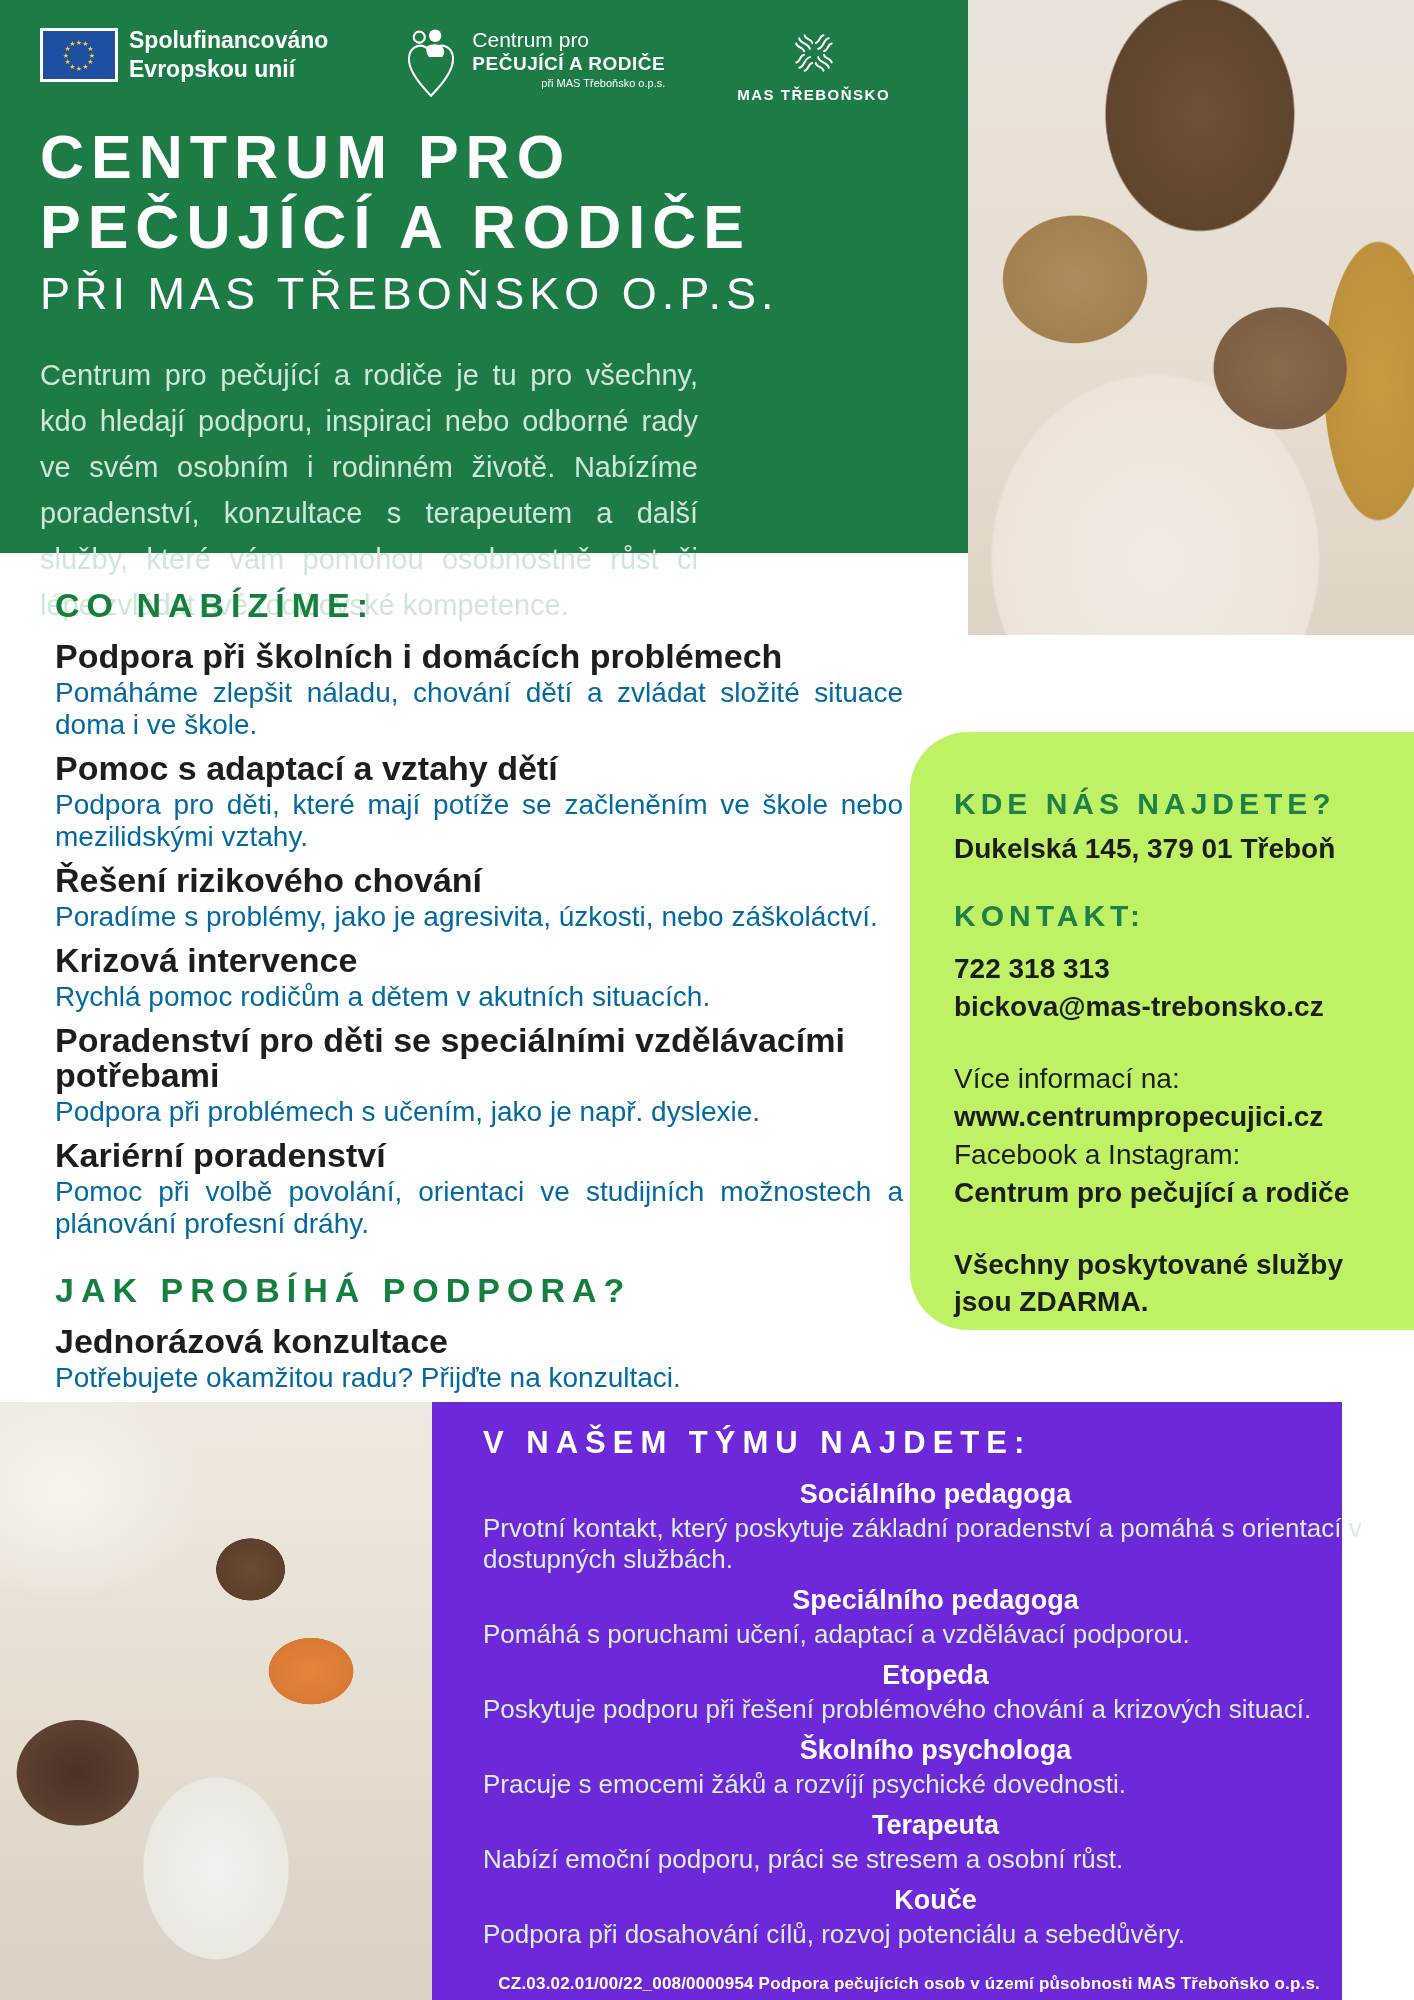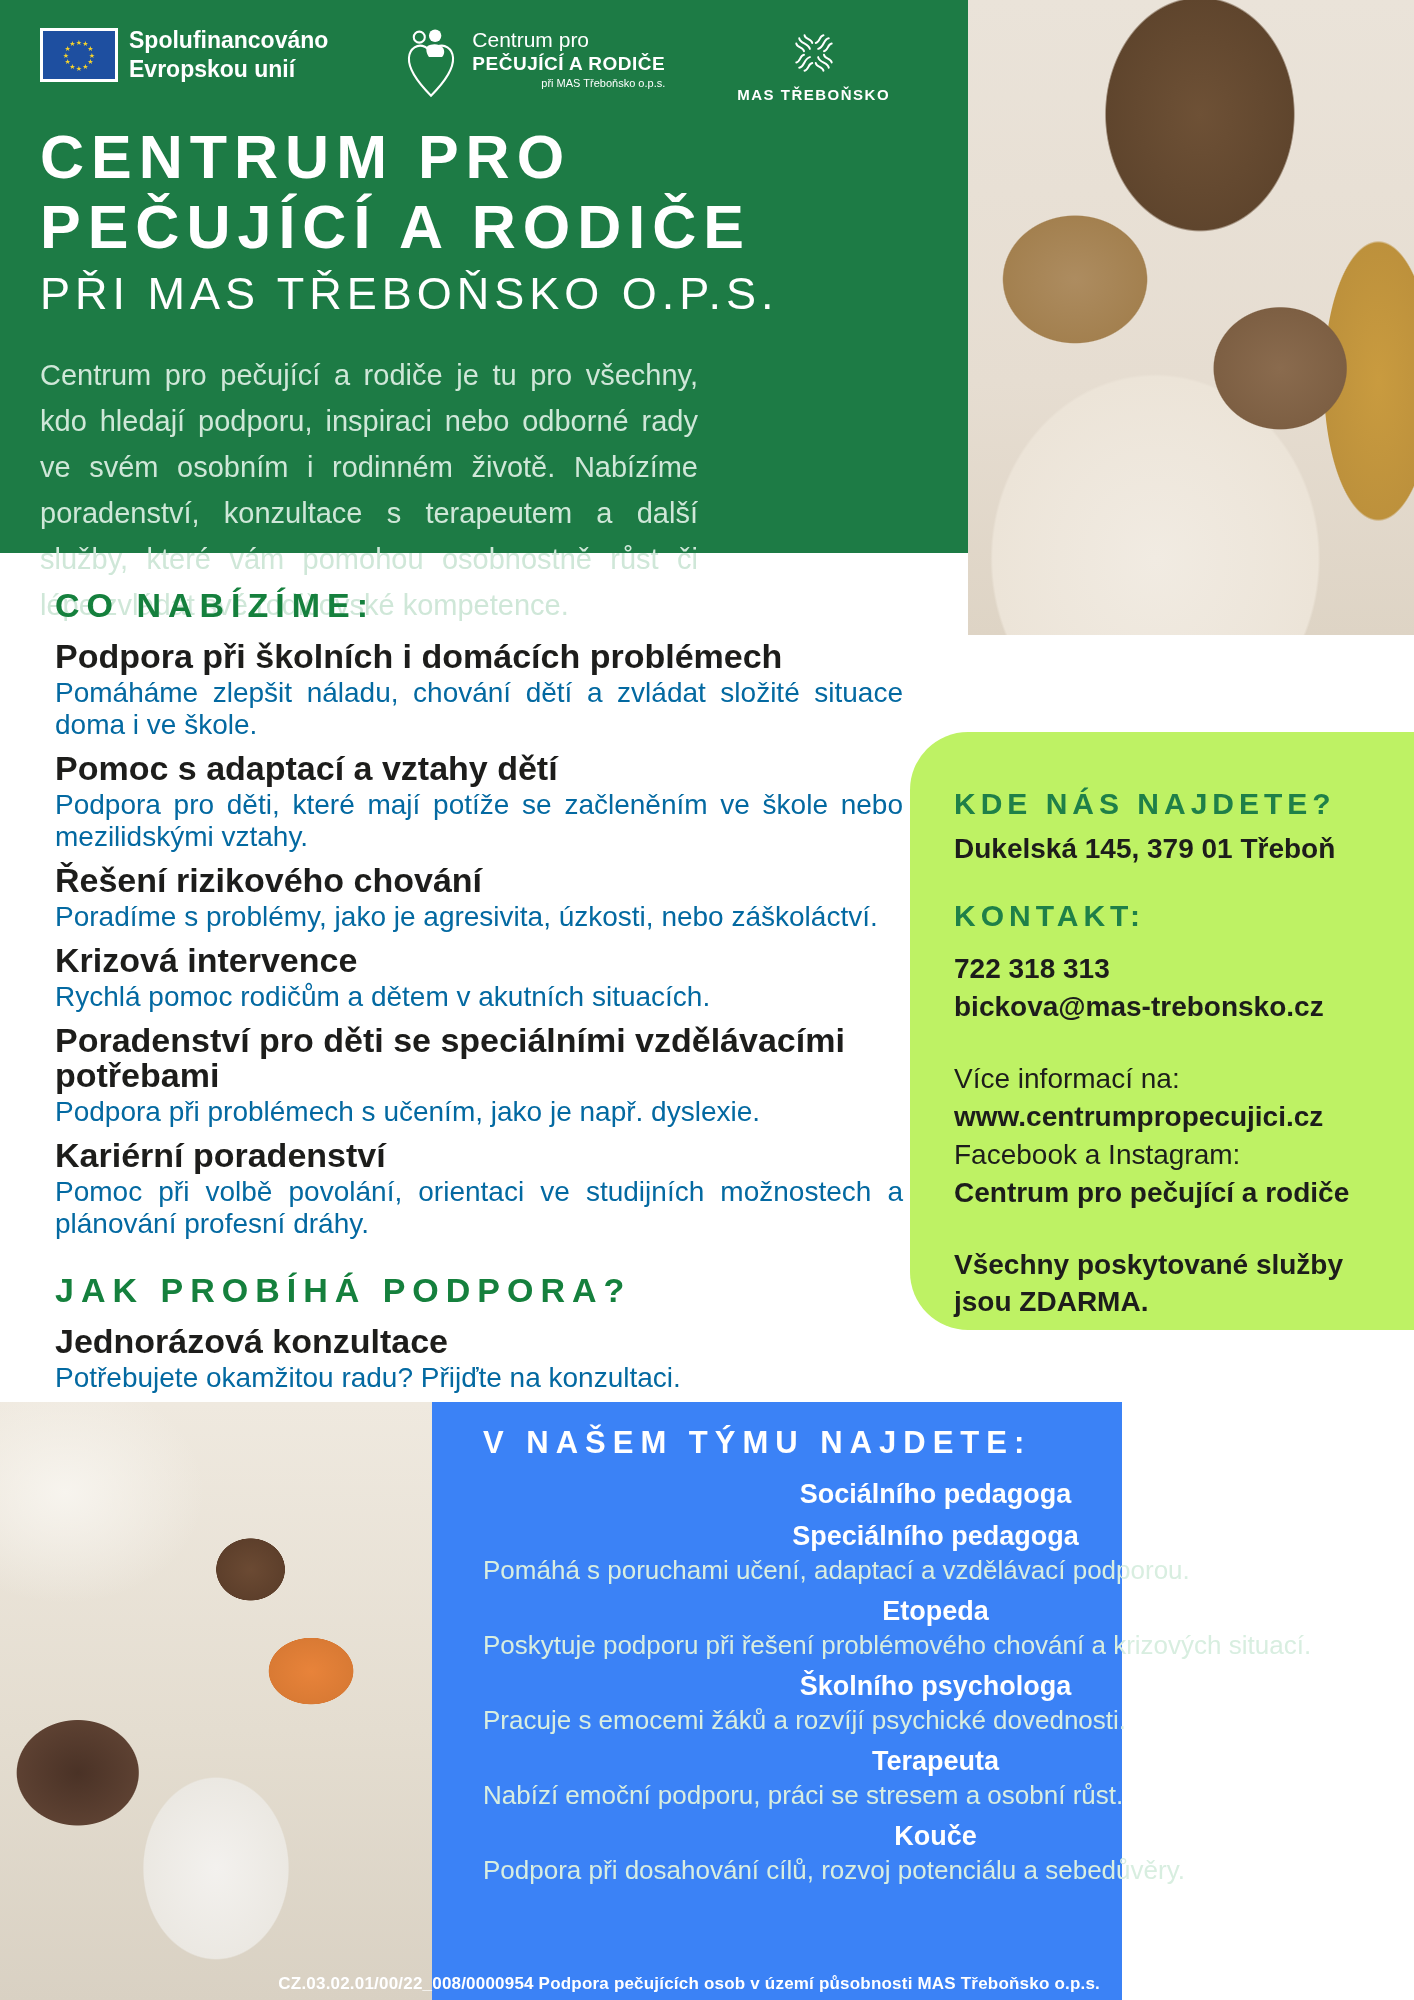--- a/index.html
+++ b/index.html
@@ -53,21 +53,21 @@
     position:absolute;left:910px;top:732px;width:504px;height:598px;
     background:#bef264;border-radius:58px 0 0 58px;box-sizing:border-box;
     padding:54px 28px 0 44px;color:#1d1d1b;
   }
   .card-heading{color:#1f8048;font-size:30px;font-weight:bold;letter-spacing:5px;line-height:36px;margin:0;}
   .card-bold{font-size:28px;font-weight:bold;line-height:38px;}
   .card-reg{font-size:28px;line-height:38px;}
   .mt8{margin-top:8px;} .mt16{margin-top:16px;} .mt30{margin-top:30px;} .mt34{margin-top:34px;}
   .free-note{font-size:28px;font-weight:bold;line-height:37px;margin-top:34px;width:420px;}
   
-  .bottom{position:absolute;left:0;top:1402px;width:1122px;height:598px;background:#3b82f6;}
+  .bottom{position:absolute;left:0;top:1402px;width:1342px;height:598px;background:#6d28d9;}
   .photo-bottom{
     position:absolute;left:0;top:0;width:432px;height:598px;
     background:
       radial-gradient(70px 55px at 72% 45%, #e8833a 0%, #d97a34 60%, rgba(0,0,0,0) 61%),
       radial-gradient(62px 56px at 58% 28%, #6b4a33 0%, #5d3f2b 55%, rgba(0,0,0,0) 56%),
       radial-gradient(110px 95px at 18% 62%, #4a3226 0%, #5d4132 55%, rgba(0,0,0,0) 56%),
       radial-gradient(120px 150px at 50% 78%, #f3f1ee 0%, #ebe8e2 60%, rgba(0,0,0,0) 61%),
       radial-gradient(200px 160px at 15% 15%, #f7f4ee 0%, rgba(0,0,0,0) 70%),
       linear-gradient(180deg,#efe9df 0%,#e4ddd0 55%,#d9d1c3 100%);
   }
@@ -229,20 +229,21 @@
   </div>
 
   <div class="bottom">
     <div class="photo-bottom"></div>
 
     <div class="team">
       <h2 class="team-heading">V NAŠEM TÝMU NAJDETE:</h2>
 
       <div class="t-item">
         <div class="t-title">Sociálního pedagoga</div>
+        <div class="t-desc">Prvotní kontakt, který poskytuje základní poradenství a pomáhá s orientací v dostupných službách.</div>
       </div>
       <div class="t-item">
         <div class="t-title">Speciálního pedagoga</div>
         <div class="t-desc">Pomáhá s poruchami učení, adaptací a vzdělávací podporou.</div>
       </div>
       <div class="t-item">
         <div class="t-title">Etopeda</div>
         <div class="t-desc">Poskytuje podporu při řešení problémového chování a krizových situací.</div>
       </div>
       <div class="t-item">

